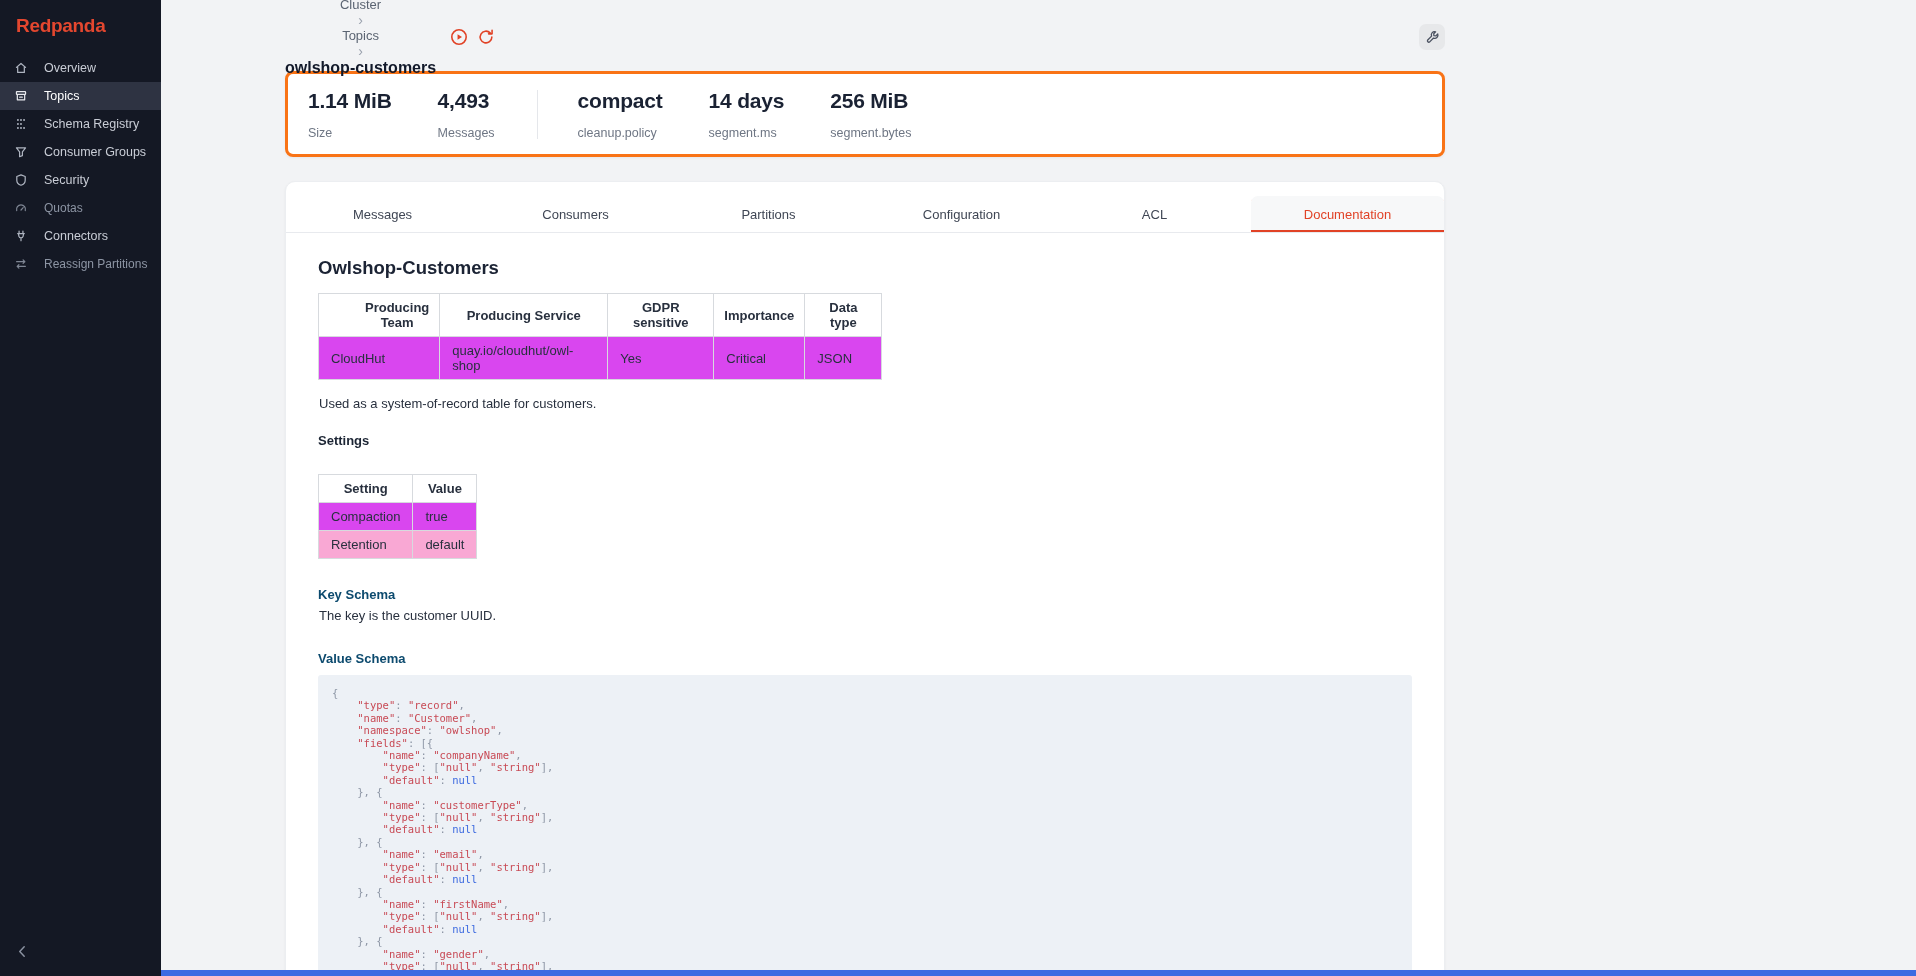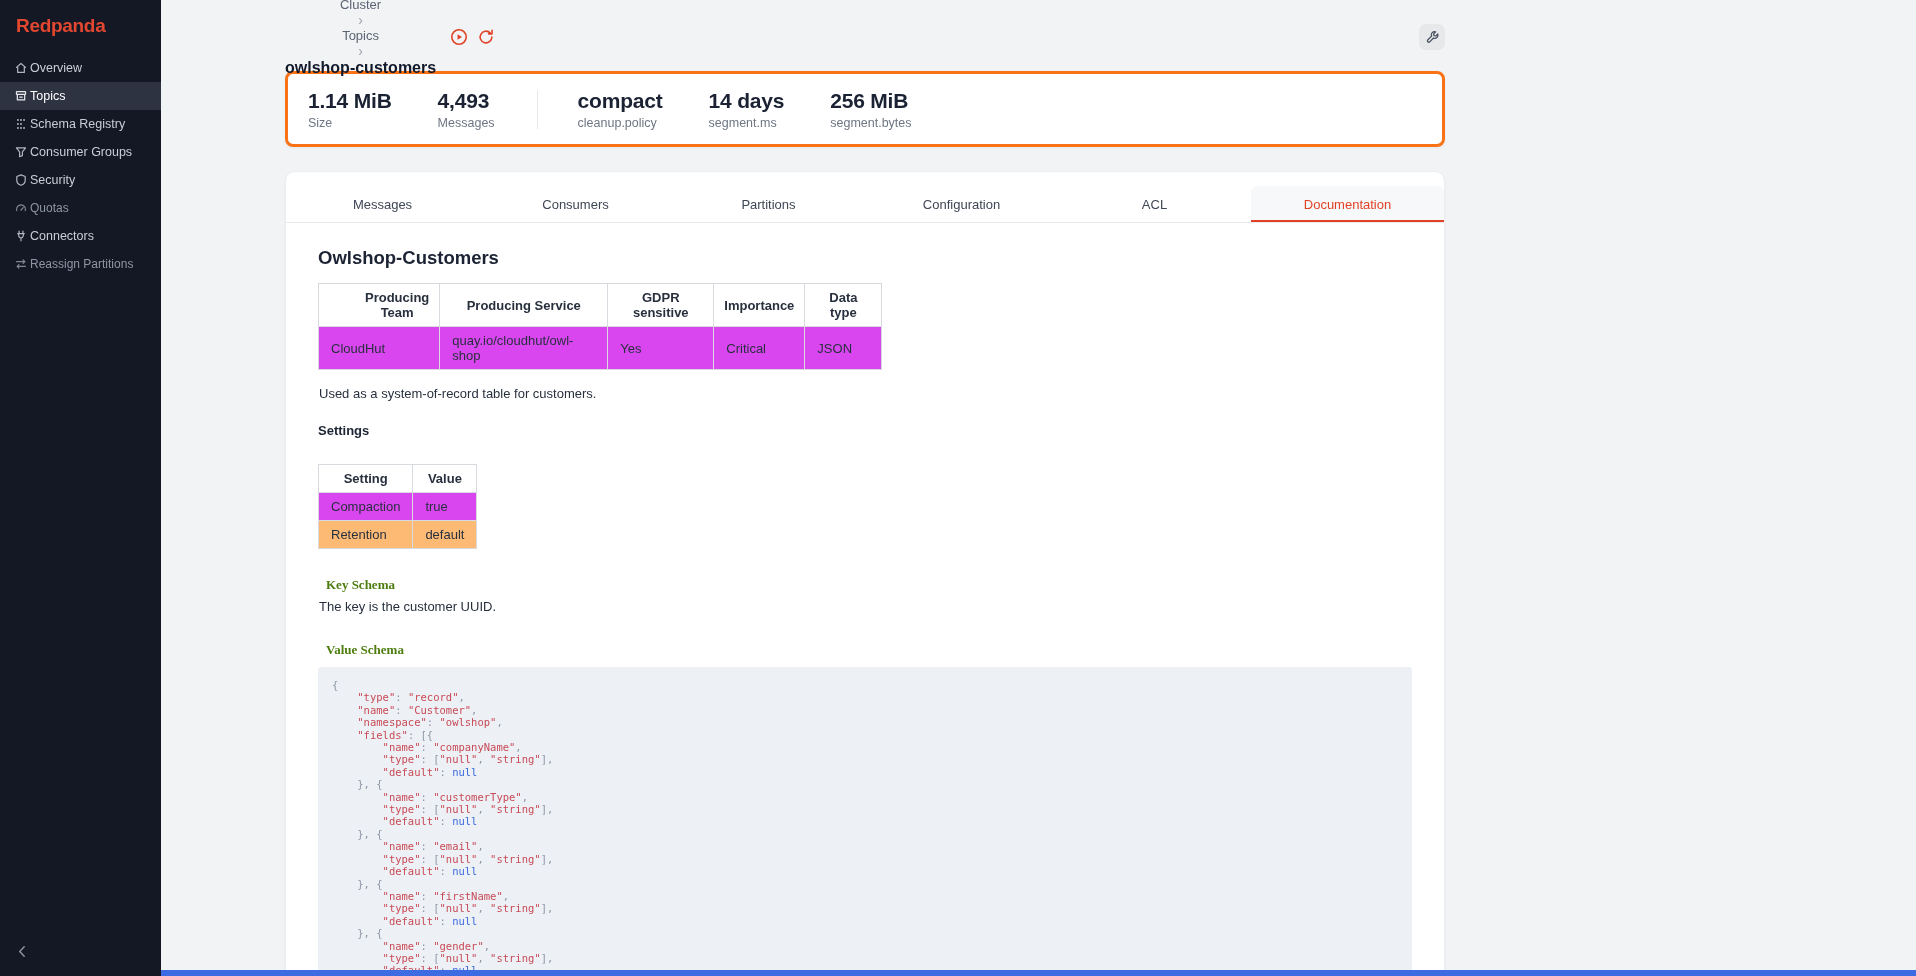--- a/index.html
+++ b/index.html
@@ -13,21 +13,21 @@
   .sidebar{
     width:161px;min-width:161px;height:100%;background:#141824;color:#c9cdd6;
     position:relative;display:flex;flex-direction:column;
   }
   .logo{
     padding:15px 16px 13px;font-size:19px;font-weight:800;color:#E4472F;
     letter-spacing:-0.3px;
   }
   .nav{margin-top:4px;}
   .side-item{
-    display:flex;align-items:center;gap:2px;padding:7px 14px;
+    display:flex;align-items:center;gap:16px;padding:7px 14px;
     font-size:12.5px;cursor:pointer;white-space:nowrap;
   }
   .side-item.active{background:#2E3342;color:#ffffff;}
   .side-item.dim{color:#8d95a4;font-size:12px;}
   .icn{display:inline-flex;width:14px;height:14px;flex:none;color:#aeb4c0;}
   .side-item.active .icn{color:#e8eaee;}
   .side-item.dim .icn{color:#7f8694;}
   .icn svg{width:100%;height:100%;display:block;}
   .collapse{
     position:absolute;bottom:10px;left:8px;width:28px;height:28px;
@@ -57,21 +57,21 @@
   }
   .wrench-btn .icn{width:15px;height:15px;color:#4a5160;}
 
   .stats-card{
     margin-top:17px;background:#fff;border:3px solid #f97316;border-radius:8px;
     box-shadow:0 1px 3px rgba(18,25,38,.05);padding:15px 20px 14px;
     display:flex;align-items:center;
   }
   .stat{margin-right:46px;}
   .stat-value{font-size:21px;font-weight:600;color:#1a2233;letter-spacing:-0.2px;}
-  .stat-label{font-size:12.5px;color:#6e7684;margin-top:3px;}
+  .stat-label{font-size:12.5px;color:#6e7684;margin-top:13px;}
   .stat-divider{width:1px;align-self:stretch;background:#e5e7eb;margin:1px 40px 1px -4px;}
 
   .main-card{
     margin-top:24px;background:#fff;border:1px solid #eceef1;
     border-radius:10px;box-shadow:0 1px 3px rgba(18,25,38,.05);
     height:1400px;padding-top:14px;
   }
   .tabbar{display:flex;border-bottom:1px solid #e8eaee;height:36px;}
   .tab{
     flex:1;display:flex;align-items:center;justify-content:center;
@@ -90,24 +90,24 @@
     text-align:center;box-sizing:border-box;background:#fff;
   }
   .tbl td{border:1px solid #d7dade;padding:6px 12px;background:#d946ef;box-sizing:border-box;}
   .info-table th:nth-child(1){width:99px;padding-left:46px;}
   .info-table th:nth-child(2){width:168px;}
   .info-table th:nth-child(3){width:106px;}
   .info-table th:nth-child(4){width:86px;}
   .info-table th:nth-child(5){width:77px;}
   .settings-table th:nth-child(1){width:87px;}
   .settings-table th:nth-child(2){width:61px;}
-  .settings-table tbody tr:nth-child(2) td{background:#fdba74;}
+  .settings-table tbody tr:nth-child(2) td{background:#f9a8d4;}
   .desc{margin:16px 0 0 1px;font-size:13px;color:#28303e;}
   .h3a{margin:22px 0 26px;font-size:13px;font-weight:700;color:#1c2534;}
-  .h3b{margin:28px 8px 0;font-size:13px;font-weight:700;color:#4d7c0f;font-family:Liberation Serif, serif;}
+  .h3b{margin:28px 0 0;font-size:13px;font-weight:700;color:#0c4a6e;}
   .plain{margin:6px 0 0 1px;font-size:13px;color:#28303e;}
   .code{
     margin:9px 0 0;background:#edf1f6;border-radius:3px;padding:12px 14px;
     font-family:"DejaVu Sans Mono",monospace;font-size:10.5px;line-height:12.4px;
     color:#8e97a6;min-height:560px;white-space:pre;overflow:hidden;
   }
   .code .s{color:#c84a55;}
   .code .k{color:#3e6be0;}
 
   .bottom-bar{position:absolute;left:161px;right:0;bottom:0;height:6px;background:#3d6be2;}

